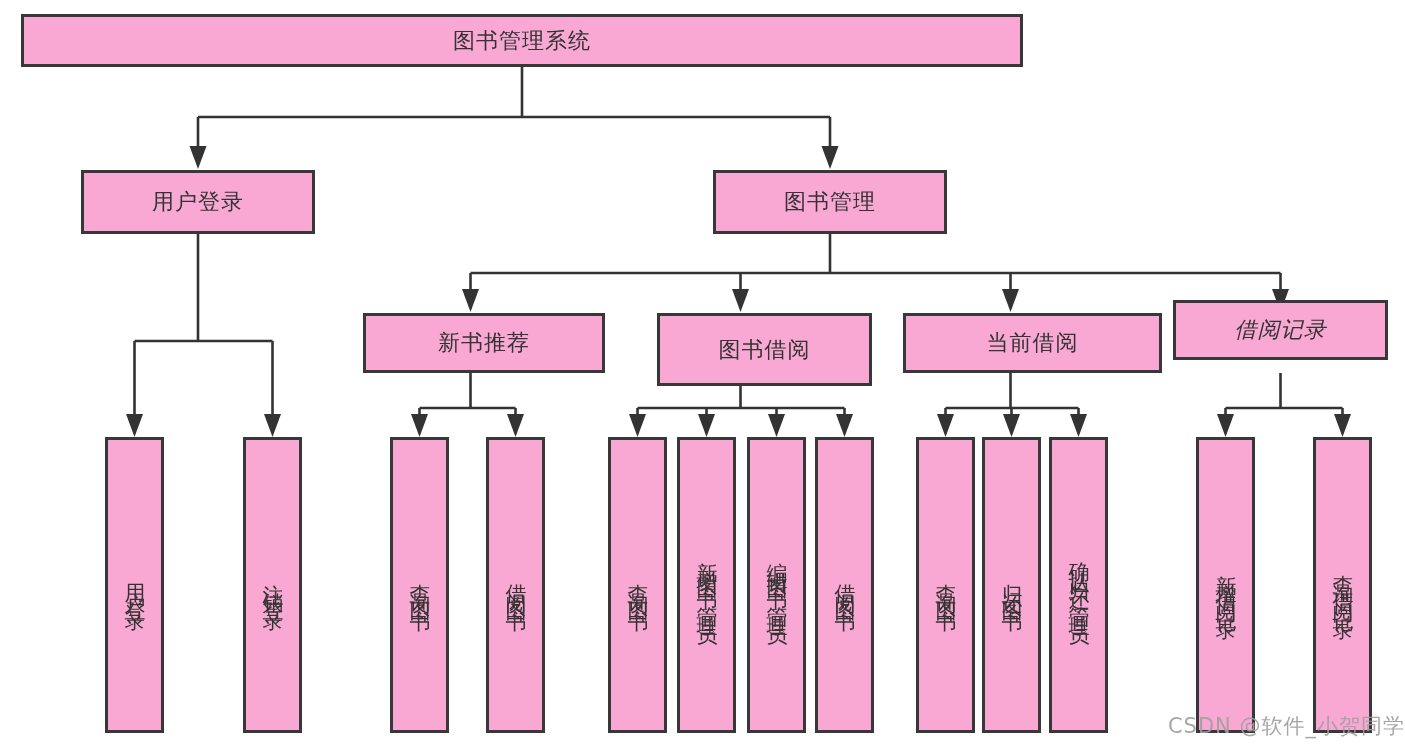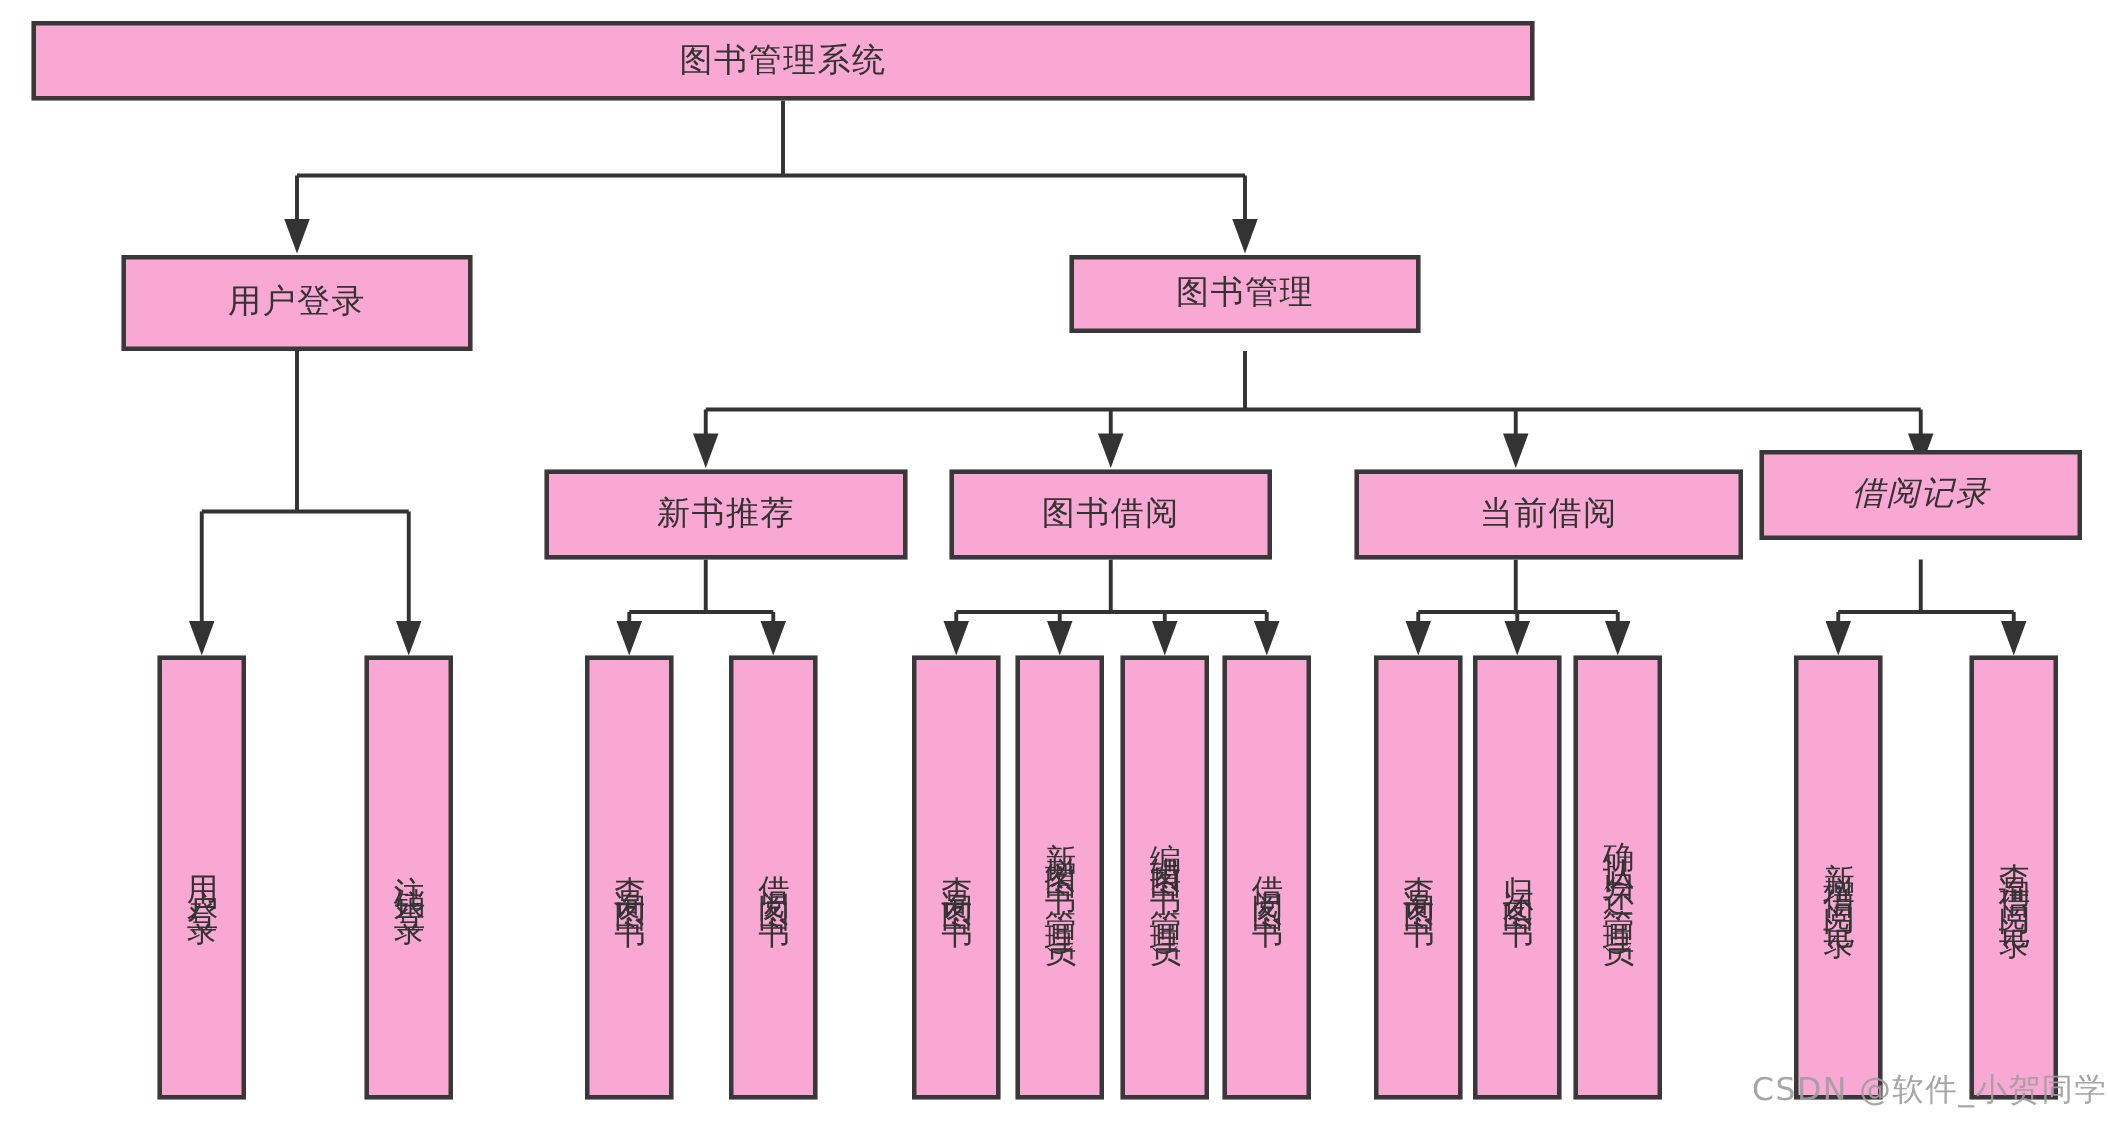--- a/index.html
+++ b/index.html
@@ -86,24 +86,24 @@
       <polygon points="1011.5,437 1003,414 1020,414"></polygon>
       <polygon points="1078.5,437 1070,414 1087,414"></polygon>
       <polygon points="1225.5,437 1217,414 1234,414"></polygon>
       <polygon points="1342.5,437 1334,414 1351,414"></polygon>
     </g>
   </svg>
 
   <div class="box" style="left:21px; top:14px; width:1002px; height:53px;">图书管理系统</div>
 
   <div class="box" style="left:81px; top:170px; width:234px; height:64px;">用户登录</div>
-  <div class="box" style="left:713px; top:170px; width:234px; height:52px;">图书管理</div>
+  <div class="box" style="left:713px; top:170px; width:234px; height:64px;">图书管理</div>
 
   <div class="box" style="left:363px; top:313px; width:242px; height:60px;">新书推荐</div>
-  <div class="box" style="left:633px; top:313px; width:215px; height:60px;">图书借阅</div>
+  <div class="box" style="left:657px; top:313px; width:215px; height:73px;">图书借阅</div>
   <div class="box" style="left:903px; top:313px; width:259px; height:60px;">当前借阅</div>
   <div class="box" style="left:1173px; top:300px; width:215px; height:60px;font-style:italic;">借阅记录</div>
 
   <div class="box vbox" style="left:105px; top:437px; width:59px; height:296px;">用户登录</div>
   <div class="box vbox" style="left:243px; top:437px; width:59px; height:296px;">注销登录</div>
 
   <div class="box vbox" style="left:390px; top:437px; width:59px; height:296px;">查询图书</div>
   <div class="box vbox" style="left:486px; top:437px; width:59px; height:296px;">借阅图书</div>
 
   <div class="box vbox" style="left:608px; top:437px; width:59px; height:296px;">查询图书</div>

